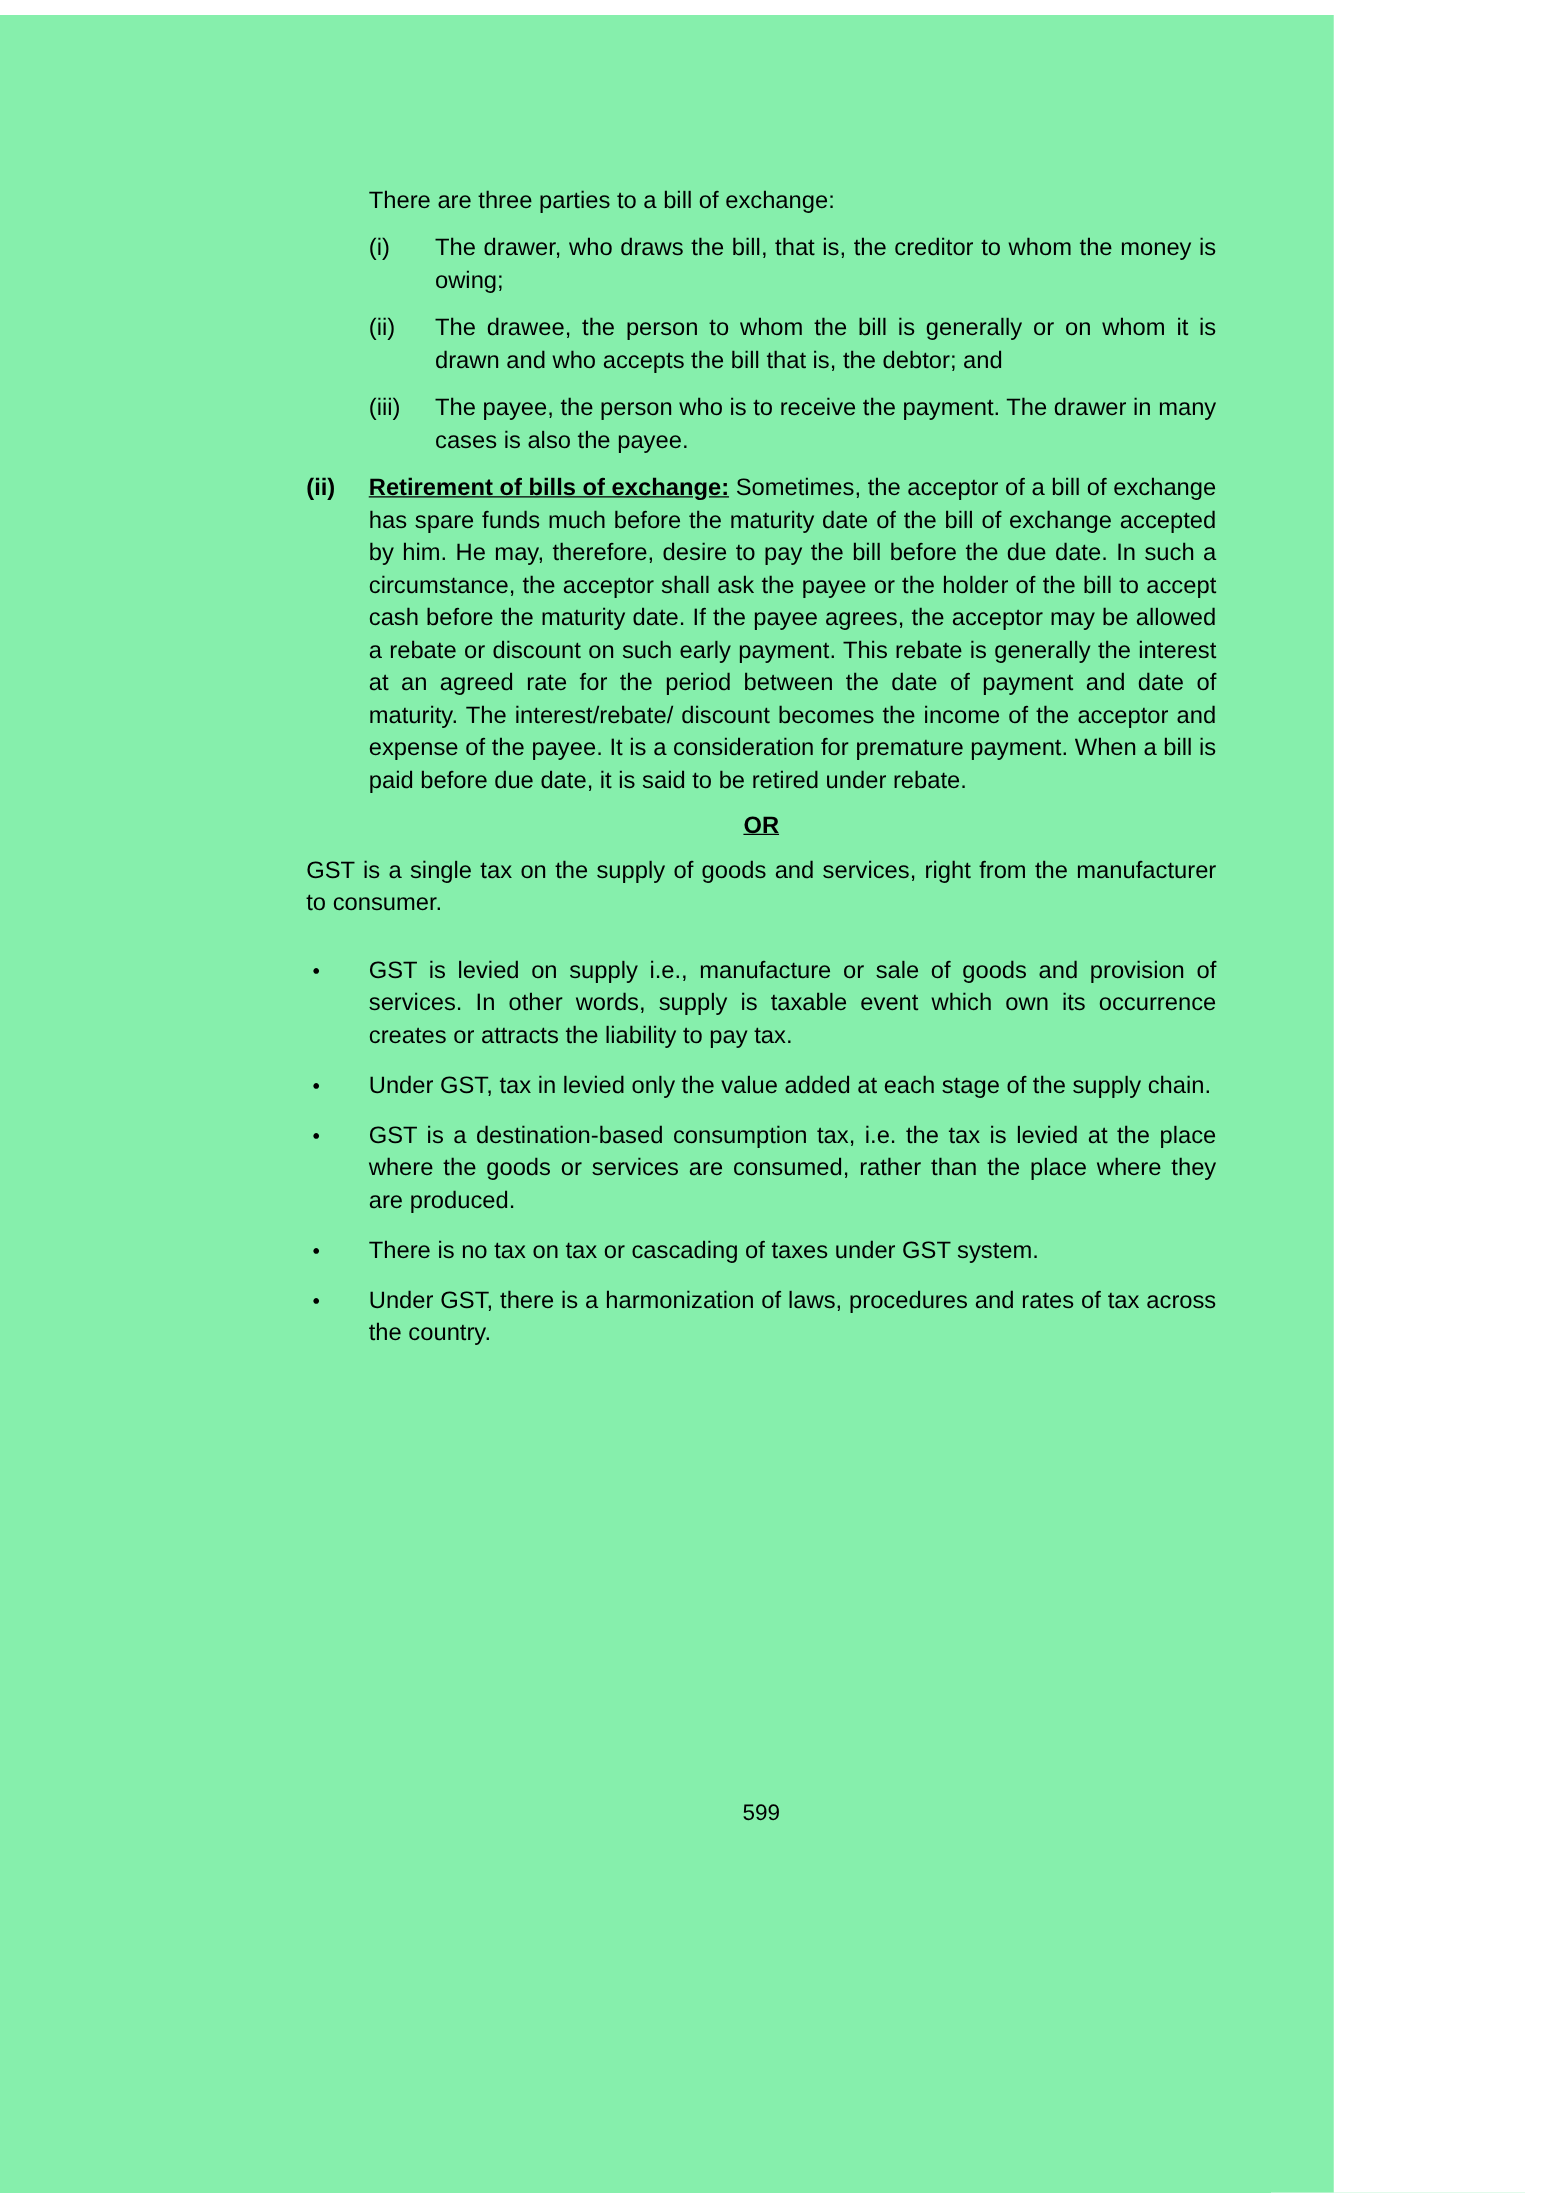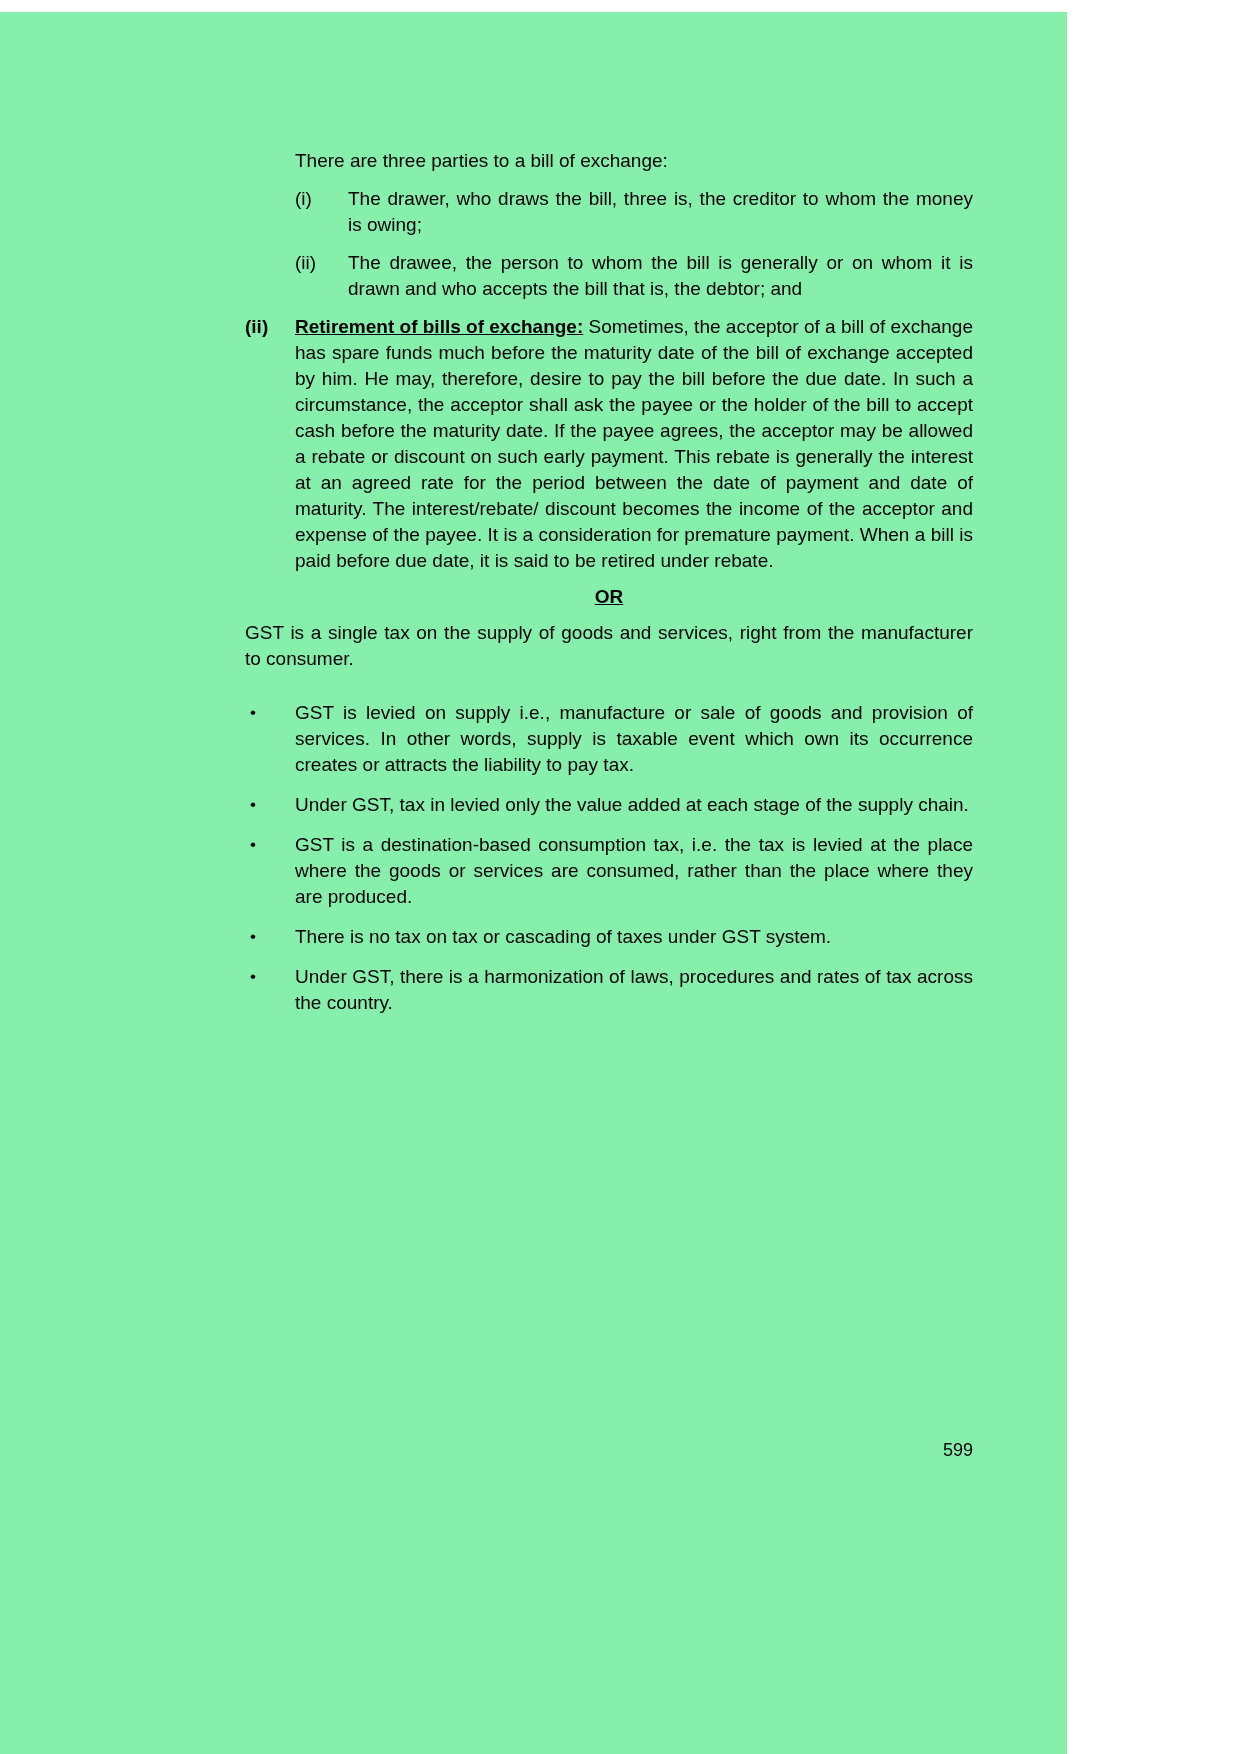--- a/index.html
+++ b/index.html
@@ -79,42 +79,46 @@
   }
   .bullet-text {
     flex: 1;
     text-align: justify;
   }
   .page-number {
     position: absolute;
     left: 245px;
     top: 1428px;
     width: 728px;
-    text-align: right;
+    text-align: center;
     font-size: 18px;
   }
 </style>
 </head>
 <body>
 
 <div class="page">
   <div class="content">
 
     <div class="intro-line">There are three parties to a bill of exchange:</div>
 
     <div class="party-item">
       <span class="party-marker">(i)</span>
-      <div class="party-text">The drawer, who draws the bill, three is, the creditor to whom the money is owing;</div>
+      <div class="party-text">The drawer, who draws the bill, that is, the creditor to whom the money is owing;</div>
     </div>
 
     <div class="party-item">
       <span class="party-marker">(ii)</span>
       <div class="party-text">The drawee, the person to whom the bill is generally or on whom it is drawn and who accepts the bill that is, the debtor; and</div>
     </div>
 
+    <div class="party-item">
+      <span class="party-marker">(iii)</span>
+      <div class="party-text">The payee, the person who is to receive the payment. The drawer in many cases is also the payee.</div>
+    </div>
 
     <div class="retirement-item">
       <span class="retirement-marker">(ii)</span>
       <div class="retirement-body">
         <span class="heading-inline">Retirement of bills of exchange:</span><span> Sometimes, the acceptor of a bill of exchange has spare funds much before the maturity date of the bill of exchange accepted by him.  He may, therefore, desire to pay the bill before the due date.  In such a circumstance, the acceptor shall ask the payee or the holder of the bill to accept cash before the maturity date.  If the payee agrees, the acceptor may be allowed a rebate or discount on such early payment.  This rebate is generally the interest at an agreed rate for the period between the date of payment and date of maturity. The interest/rebate/ discount becomes the income of the acceptor and expense of the payee.  It is a consideration for premature payment.  When a bill is paid before due date, it is said to be retired under rebate.</span>
       </div>
     </div>
 
     <div class="or-divider">OR</div>
 

